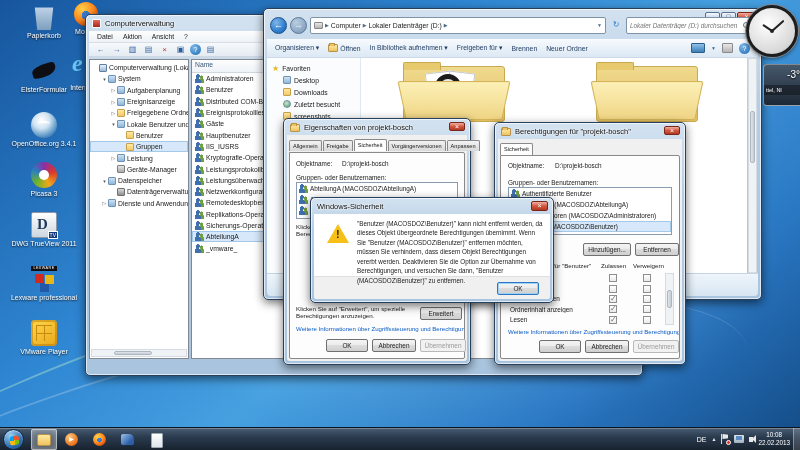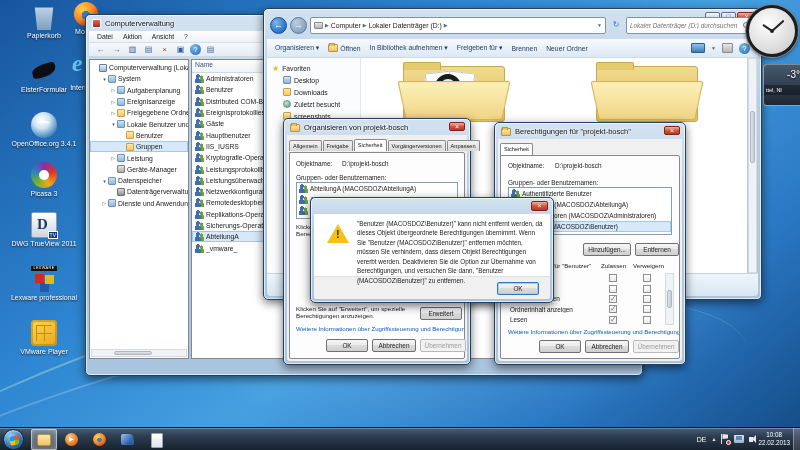--- a/index.html
+++ b/index.html
@@ -510,21 +510,21 @@
   </div>
   <div class="vscroll" data-name="explorer-vscrollbar">
     <div class="vthumb" style="top:52px;height:52px" data-name="explorer-vscrollbar-thumb"></div>
   </div>
   <div class="details" data-name="explorer-details-pane"></div>
 </div>
 
 <div class="win" id="props" data-name="properties-dialog">
   <div class="titlebar" data-name="properties-titlebar">
     <span class="mini-folder" data-name="folder-icon"></span>
-    <span data-name="properties-dialog-title">Organisieren von projekt-bosch</span>
+    <span data-name="properties-dialog-title">Eigenschaften von projekt-bosch</span>
   </div>
   <div class="winbtns">
       <span class="wbtn close" style="width:16px;height:9px" data-name="close-button">×</span>
     </div>
   <div class="dlgbody" data-name="properties-dialog-body"></div>
   <div class="tabs" style="left:5px;top:20px;right:5px">
     <span class="tab" data-name="tab">Allgemein</span>
       <span class="tab" data-name="tab">Freigabe</span>
       <span class="tab active" data-name="tab">Sicherheit</span>
       <span class="tab" data-name="tab">Vorgängerversionen</span>
@@ -651,20 +651,23 @@
       <div class="vthumb" style="top:16px;height:18px" data-name="grid-vscrollbar-thumb"></div>
     </div>
   </div>
   <div class="link" style="left:13px;top:205px;right:6px" data-name="acl-info-link">Weitere Informationen über Zugriffssteuerung und Berechtigungen</div>
   <div class="btn" style="left:44px;top:217px;width:42px" data-name="ok-button">OK</div>
   <div class="btn" style="left:90px;top:217px;width:44px" data-name="cancel-button">Abbrechen</div>
   <div class="btn disabled" style="left:138px;top:217px;width:46px" data-name="apply-button">Übernehmen</div>
 </div>
 
 <div class="win" id="sec" data-name="windows-security-dialog">
+  <div class="titlebar" data-name="security-titlebar">
+    <span data-name="security-dialog-title">Windows-Sicherheit</span>
+  </div>
   <div class="winbtns">
       <span class="wbtn close" style="width:17px;height:10px" data-name="close-button">×</span>
     </div>
   <div class="dlgbody" data-name="security-dialog-body">
     <div class="foot" data-name="security-dialog-footer"></div>
   </div>
   <div class="warn" data-name="warning-icon"></div>
   <div class="msg" data-name="security-message">"Benutzer (MACOSDOZ\Benutzer)" kann nicht entfernt werden, da dieses Objekt übergeordnete Berechtigungen übernimmt. Wenn Sie "Benutzer (MACOSDOZ\Benutzer)" entfernen möchten, müssen Sie verhindern, dass diesem Objekt Berechtigungen vererbt werden. Deaktivieren Sie die Option zur Übernahme von Berechtigungen, und versuchen Sie dann, "Benutzer (MACOSDOZ\Benutzer)" zu entfernen.</div>
   <div class="btn default" style="right:14px;bottom:7px;width:42px" data-name="ok-button">OK</div>
 </div>

